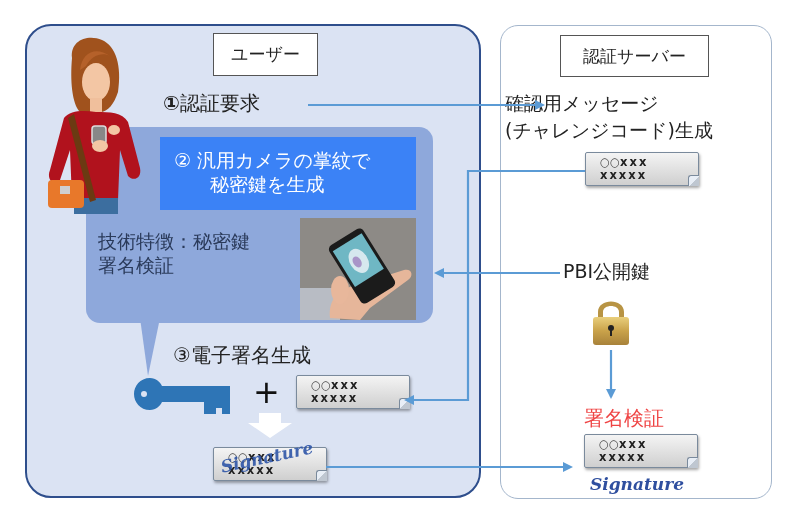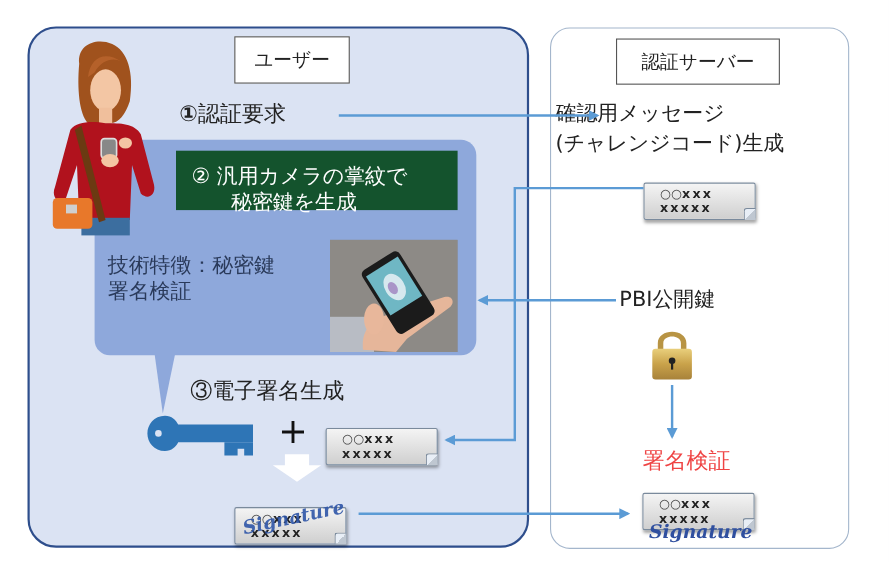--- a/index.html
+++ b/index.html
@@ -10,34 +10,34 @@
     background: #dbe3f3; border: 2px solid #2e4e8c; border-radius: 26px; box-sizing: border-box; }
   .server-panel { left: 500px; top: 25px; width: 272px; height: 474px;
     background: #ffffff; border: 1.5px solid #a4b6cc; border-radius: 18px; box-sizing: border-box; }
   .label-box { background: #fff; border: 1.5px solid #555; box-sizing: border-box;
     display: flex; align-items: center; justify-content: center; font-size: 17px; color: #222; }
   .user-label { left: 213px; top: 33px; width: 105px; height: 43px; }
   .server-label { left: 560px; top: 35px; width: 149px; height: 42px; }
   .step1 { left: 163px; top: 90px; font-size: 20px; color: #222; white-space: nowrap; }
   .step1 .num { font-weight: bold; }
   .callout { left: 86px; top: 127px; width: 347px; height: 196px; background: #8ea8db; border-radius: 14px; }
-  .dark-box { left: 160px; top: 137px; width: 256px; height: 54px; background: #14532d;
+  .dark-box { left: 160px; top: 137px; width: 256px; height: 73px; background: #3b82f6;
     color: #fff; font-size: 19px; line-height: 24px; padding: 11px 0 0 14px; box-sizing: border-box; }
   .dark-box .l2 { padding-left: 36px; display: block; }
   .feature-text { left: 98px; top: 229px; font-size: 19px; line-height: 24px; color: #2a3a5a; width: 200px; }
   .photo { left: 300px; top: 218px; width: 116px; height: 102px; overflow: hidden; background: #8a8784; }
   .server-msg { left: 505px; top: 90px; width: 265px; text-align: left; font-size: 19px; line-height: 27px; color: #222; }
   .pbi-label { left: 563px; top: 259px; font-size: 19px; color: #222; white-space: nowrap; }
   .verify-label { left: 584px; top: 405px; font-size: 20px; color: #ef4444; white-space: nowrap; }
-  .step3 { left: 173px; top: 342px; font-size: 20px; color: #222; white-space: nowrap; font-family: Liberation Mono, monospace; }
+  .step3 { left: 173px; top: 342px; font-size: 20px; color: #222; white-space: nowrap; }
   .plus { left: 253px; top: 376px; font-size: 32px; line-height: 32px; color: #111; }
-  .doc { width: 102px; height: 34px; box-sizing: border-box; border: 1px solid #7a8a9c;
+  .doc { width: 114px; height: 34px; box-sizing: border-box; border: 1px solid #7a8a9c;
     background: linear-gradient(#f4f4f4, #cfcfcf); box-shadow: 1px 2px 3px rgba(0,0,0,0.35);
     font-family: "DejaVu Sans", sans-serif; font-size: 11.5px; font-weight: bold; line-height: 13px;
-    padding: 3px 0 12px 14px; letter-spacing: 2px; color: #222; border-radius: 2px; margin-top: 14px; }
+    padding: 3px 0 12px 14px; letter-spacing: 2px; color: #222; border-radius: 2px; }
   .doc .circ { font-weight: normal; letter-spacing: 0; color: #444; }
   .doc .fold { position: absolute; right: -1px; bottom: -1px; width: 10px; height: 10px;
     background: linear-gradient(135deg, #e8eef6 50%, #bfc7d1 50%); border-left: 1px solid #7a8a9c; border-top: 1px solid #7a8a9c; border-top-left-radius: 3px; }
   .doc-challenge { left: 585px; top: 152px; }
   .doc-user { left: 296px; top: 375px; }
   .doc-signed { left: 213px; top: 447px; }
   .doc-verify { left: 584px; top: 434px; }
   .sig-overlay { position: absolute; left: 6px; top: 3px; font-family: "DejaVu Serif", serif; font-style: italic;
     font-weight: bold; font-size: 17px; color: #2f56a8; transform: rotate(-12deg); letter-spacing: 0; opacity: 0.9; }
   .sig-under { left: 590px; top: 474px; font-family: "DejaVu Serif", serif; font-style: italic; font-weight: bold;

